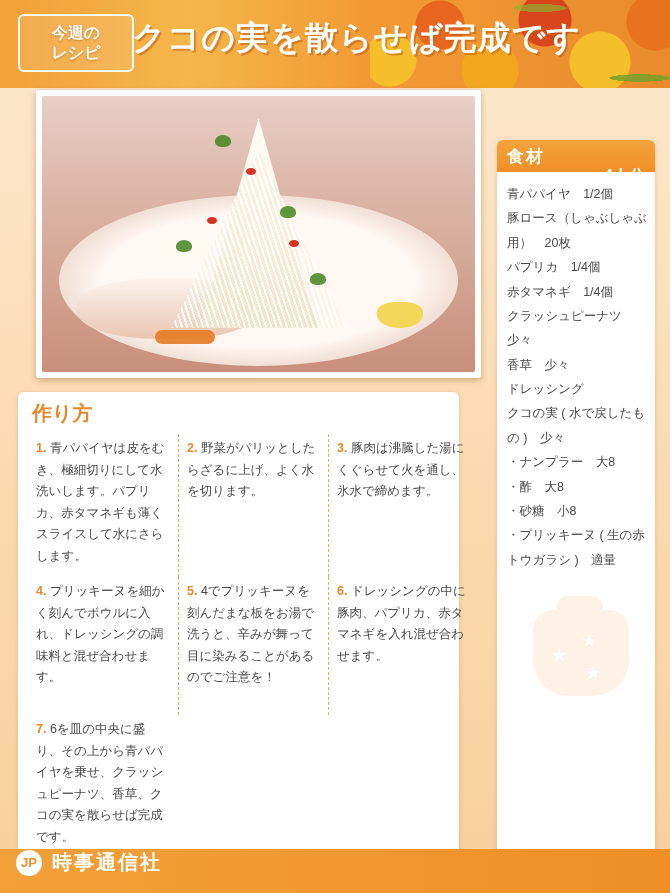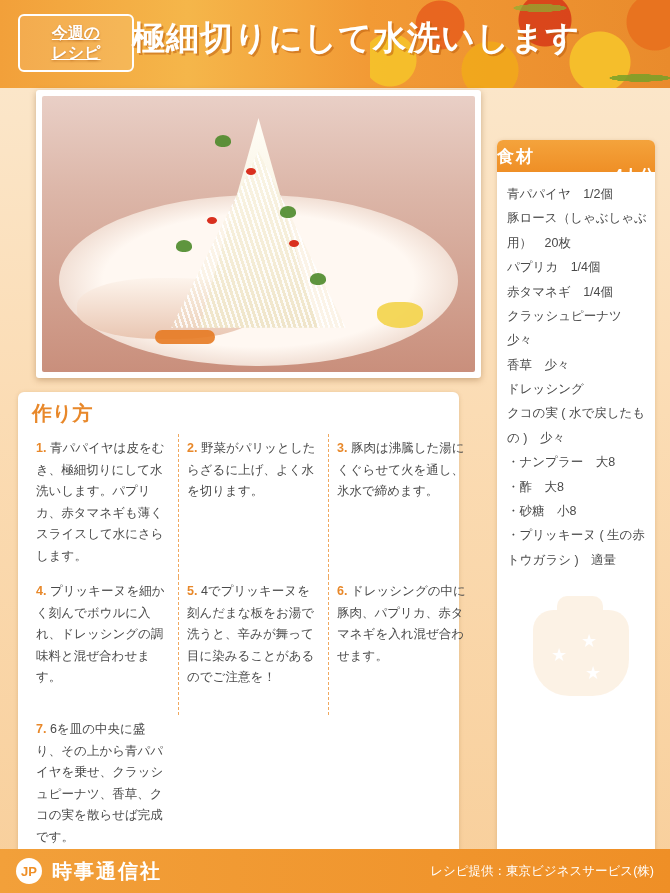--- a/index.html
+++ b/index.html
@@ -35,21 +35,20 @@
       radial-gradient(ellipse at 640px 78px, rgba(120,160,40,.85) 0 30px, transparent 31px),
       radial-gradient(ellipse at 540px 8px, rgba(140,175,50,.7) 0 26px, transparent 27px);
   }
   .hdr-badge {
     position:absolute; left:18px; top:14px; width:116px; height:58px;
     border:2px solid #ffffff; border-radius:6px;
     background: rgba(255,255,255,0.10);
     display:flex; flex-direction:column; align-items:center; justify-content:center;
     color:#fff; font-weight:bold; font-size:16px; line-height:1.25;
     text-shadow: 0 1px 2px rgba(160,80,10,.5);
-    text-decoration: underline;
   }
   .hdr-title {
     position:absolute; left:132px; top:16px;
     color:#ffffff; font-size:33px; font-weight:bold; letter-spacing:1px;
     text-shadow: 2px 2px 0 rgba(190,95,15,.55);
   }
 
   
   .page-bg {
     position:absolute; top:88px; left:0; width:670px; height:805px;
@@ -124,42 +123,42 @@
   .ingr{
     position:absolute; left:497px; top:140px; width:158px; height:719px;
     background:#ffffff; border-radius:6px;
     box-shadow:0 1px 4px rgba(150,100,40,.25);
     overflow:hidden;
   }
   .ingr-head{
     position:absolute; left:0; top:0; width:158px; height:32px;
     background:linear-gradient(180deg,#f4a33c,#ef8f26);
     color:#fff; display:flex; align-items:center; justify-content:space-between;
-    padding:0 0; font-weight:bold;
+    padding:0 10px; font-weight:bold;
   }
   .ingr-head .t{ font-size:17px; letter-spacing:2px; }
   .ingr-head .s{ font-size:16px; font-weight:bold;margin-top:40px; }
   .ingr-list{
     position:absolute; left:10px; top:42px; width:142px;
     font-size:12.5px; line-height:1.95; color:#4a4a4a;
   }
   .ingr-list div{ white-space:pre-wrap; }
   .ingr-list .ind{ text-align:left; padding-right:6px; }
 
   
   .wm{ position:absolute; opacity:.28; pointer-events:none; }
   .pot{ width:96px;height:86px; background:#f6d1a4; border-radius:20px 20px 36px 36px; position:relative;}
   .pot:before{content:"";position:absolute;left:24px;top:-14px;width:46px;height:18px;background:#f6d1a4;border-radius:10px 10px 0 0;}
   .pot .star{ position:absolute; color:#fff; font-size:18px; }
 
   
   .footer{
     position:absolute; left:0; bottom:0; width:670px; height:44px;
     background: linear-gradient(90deg,#f2a03a 0%, #ef8f26 100%);
-    display:flex; align-items:center; justify-content:space-between;
+    display:flex; align-items:flex-start; justify-content:space-between;
     padding:0 16px; color:#fff;
   }
   .footer .brand{ display:flex; align-items:center; gap:10px; }
   .logo-circle{
     width:26px;height:26px;border-radius:50%;background:#fff;
     display:flex;align-items:center;justify-content:center;
     color:#ef8f26; font-weight:bold; font-size:13px;
   }
   .brand-name{ font-size:20px; font-weight:bold; letter-spacing:2px; }
   .credit{ font-size:12.5px; }
@@ -167,21 +166,21 @@
 </head>
 <body>
 
 <div class="header">
   <div class="veg"></div>
   <div class="veg2"></div>
   <div class="hdr-badge">
     <span>今週の</span>
     <span>レシピ</span>
   </div>
-  <div class="hdr-title">極細切りにして水洗いします</div>
+  <div class="hdr-title">クコの実を散らせば完成です</div>
 </div>
 
 <div class="page-bg"></div>
 
 <div class="photo-frame">
   <div class="photo">
     <div class="plate"></div>
     <div class="meat"></div>
     <div class="pep"></div>
     <div class="mound"></div>
@@ -259,14 +258,13 @@
       <span class="star" style="left:52px;top:52px;">★</span>
     </div>
   </div>
 </div>
 
 <div class="footer">
   <div class="brand">
     <div class="logo-circle">JP</div>
     <div class="brand-name">時事通信社</div>
   </div>
-  <div class="credit">レシピ提供：東京ビジネスサービス(株)</div>
 </div>
 
 </body></html>

